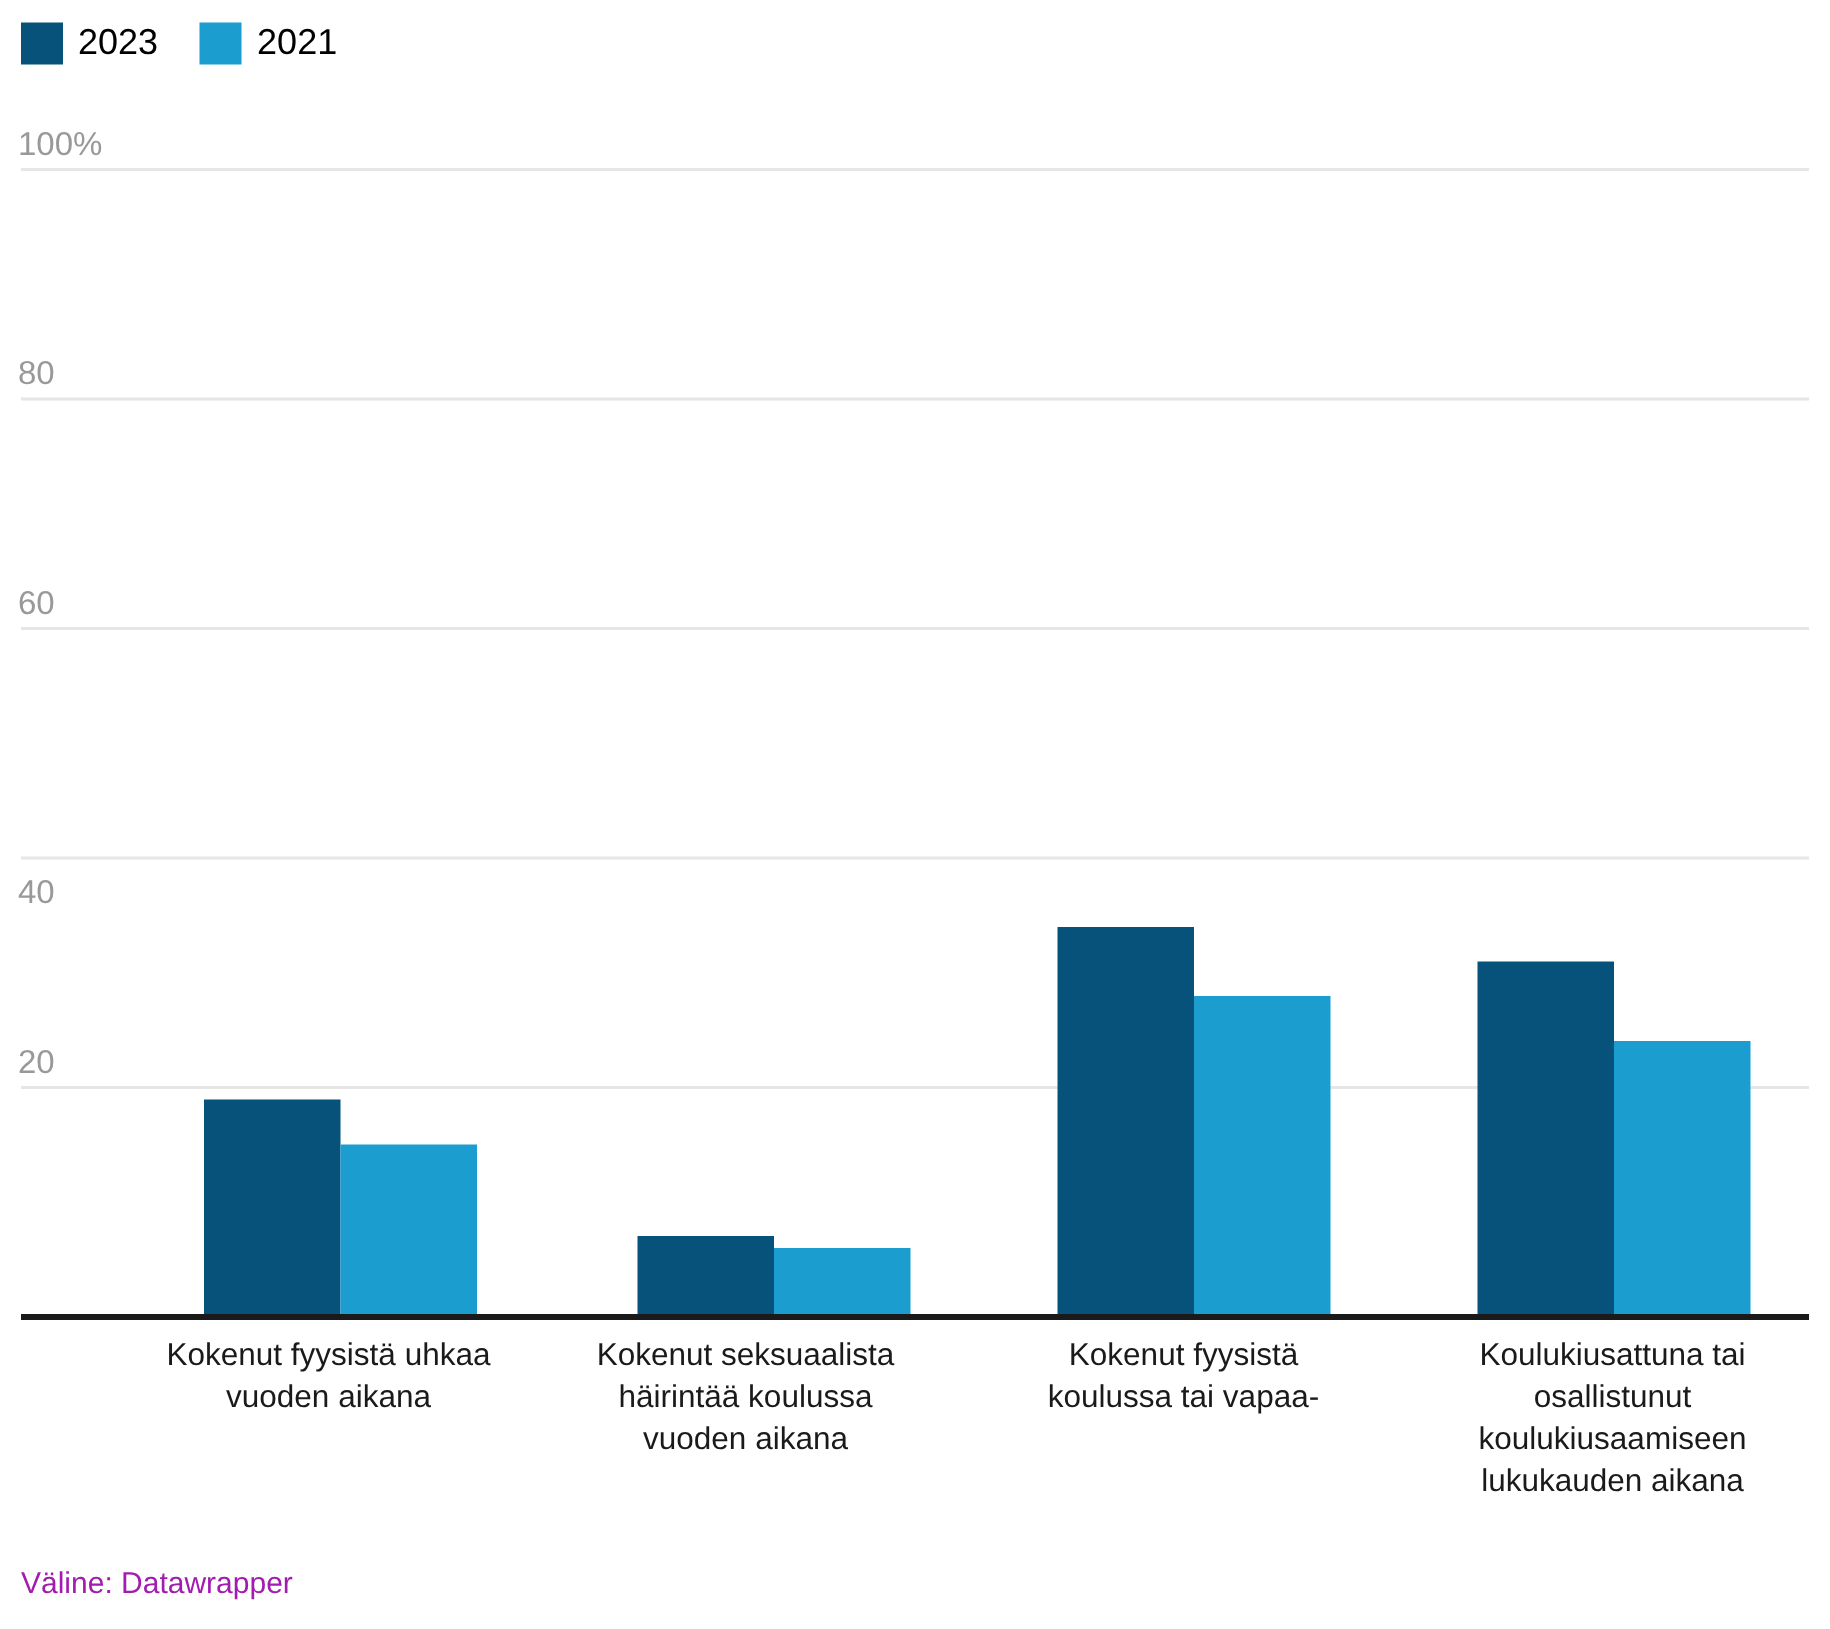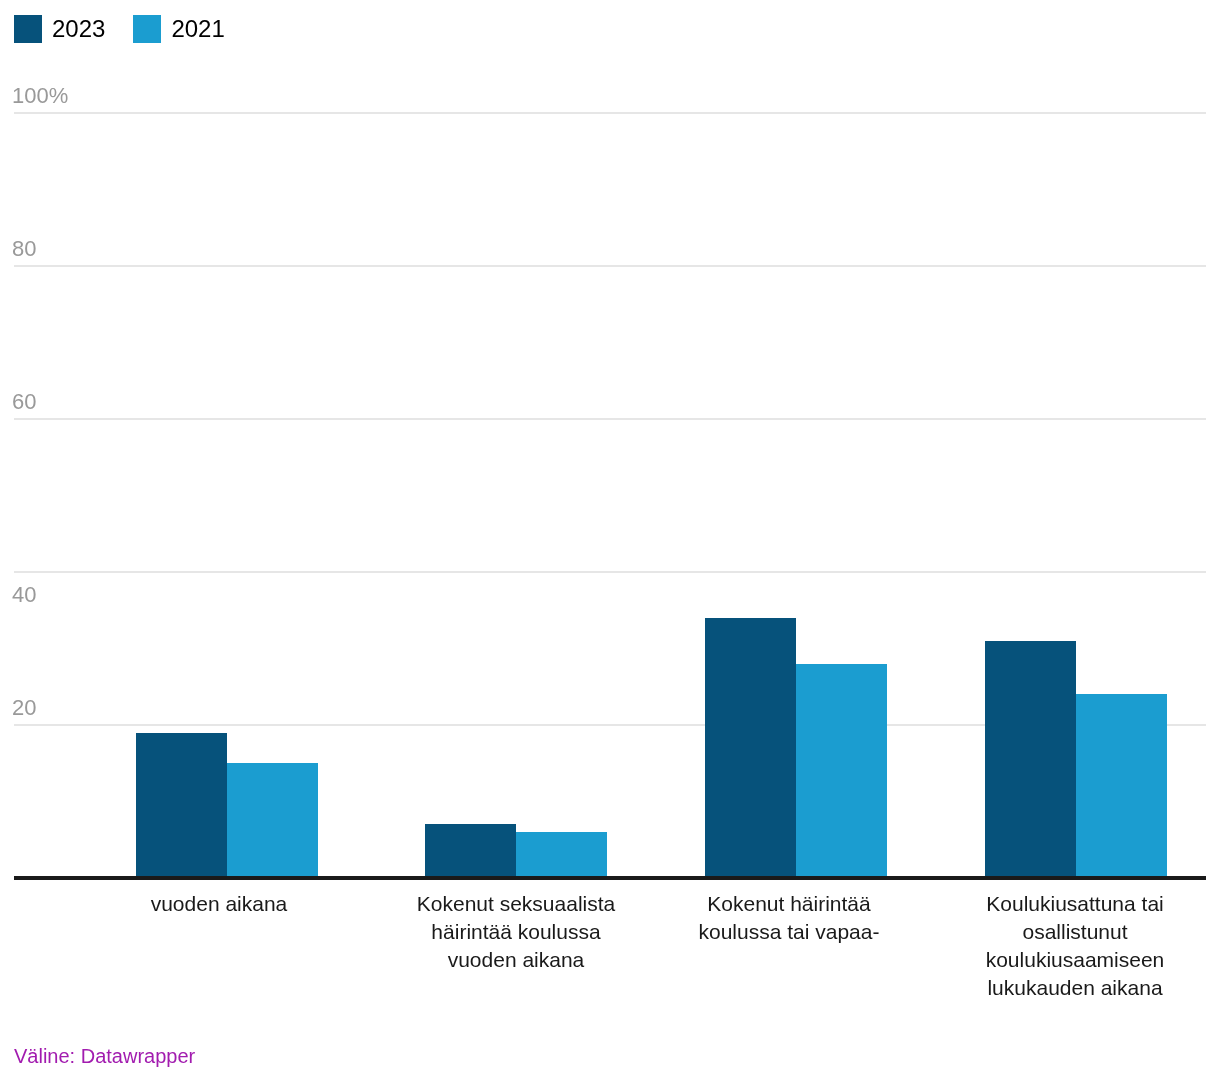--- a/index.html
+++ b/index.html
@@ -146,29 +146,30 @@
       <div class="bar" title="2023: 7%" style="left: 425px; width: 91px; top: 824.45px; height: 53.55px; background: rgb(6, 82, 123);"></div>
       <div class="bar" title="2021: 6%" style="left: 516px; width: 91px; top: 832.1px; height: 45.9px; background: rgb(27, 157, 208);"></div>
       <div class="bar" title="2023: 34%" style="left: 705px; width: 91px; top: 617.9px; height: 260.1px; background: rgb(6, 82, 123);"></div>
       <div class="bar" title="2021: 28%" style="left: 796px; width: 91px; top: 663.8px; height: 214.2px; background: rgb(27, 157, 208);"></div>
       <div class="bar" title="2023: 31%" style="left: 985px; width: 91px; top: 640.85px; height: 237.15px; background: rgb(6, 82, 123);"></div>
       <div class="bar" title="2021: 24%" style="left: 1076px; width: 91px; top: 694.4px; height: 183.6px; background: rgb(27, 157, 208);"></div>
     </div>
   <div id="xaxis-line"></div>
   <div id="catlabels">
       <div class="cat-label" style="left: 60px; width: 318px;">
+        <div>Kokenut fyysistä uhkaa</div>
         <div>vuoden aikana</div>
       </div>
-      <div class="cat-label" style="left: 357px; width: 318px;">
+      <div class="cat-label" style="left: 338px; width: 318px;">
         <div>Kokenut seksuaalista</div>
         <div>häirintää koulussa</div>
         <div>vuoden aikana</div>
       </div>
       <div class="cat-label" style="left: 630px; width: 318px;">
-        <div>Kokenut häirintää</div>
+        <div>Kokenut fyysistä</div>
         <div>koulussa tai vapaa-</div>
       </div>
       <div class="cat-label" style="left: 916px; width: 318px;">
         <div>Koulukiusattuna tai</div>
         <div>osallistunut</div>
         <div>koulukiusaamiseen</div>
         <div>lukukauden aikana</div>
       </div>
     </div>
 </div>

